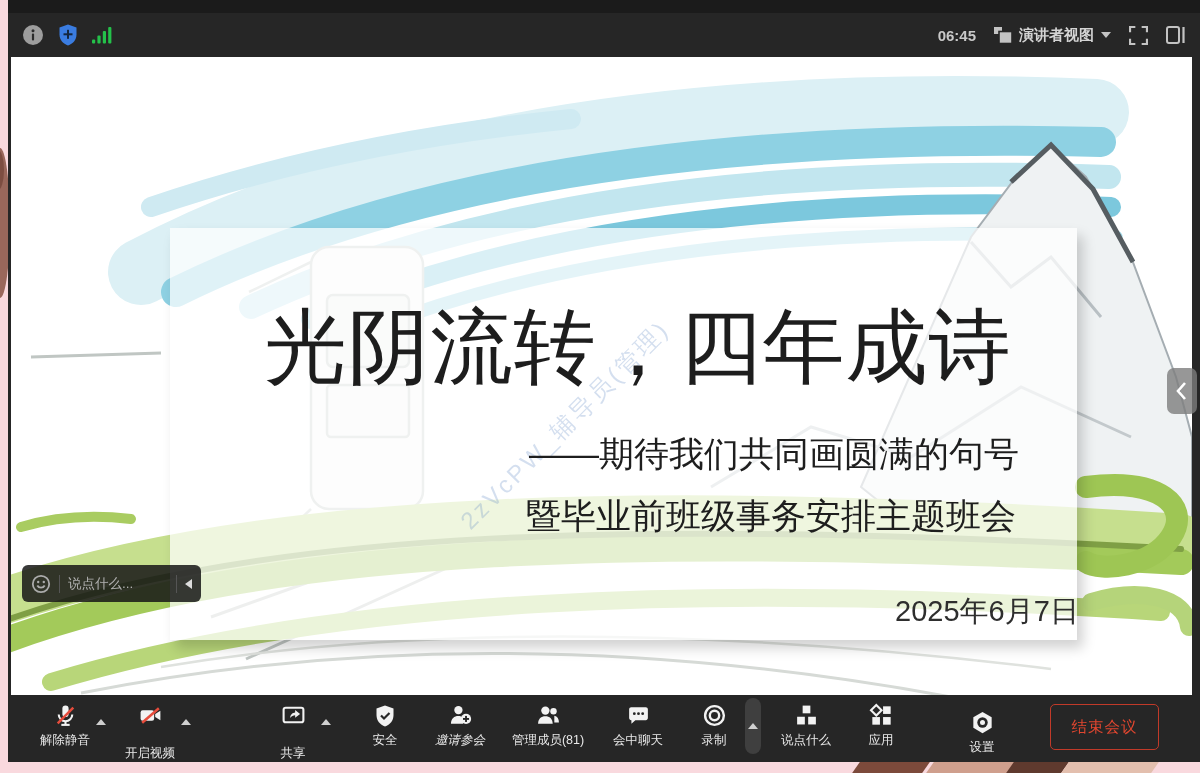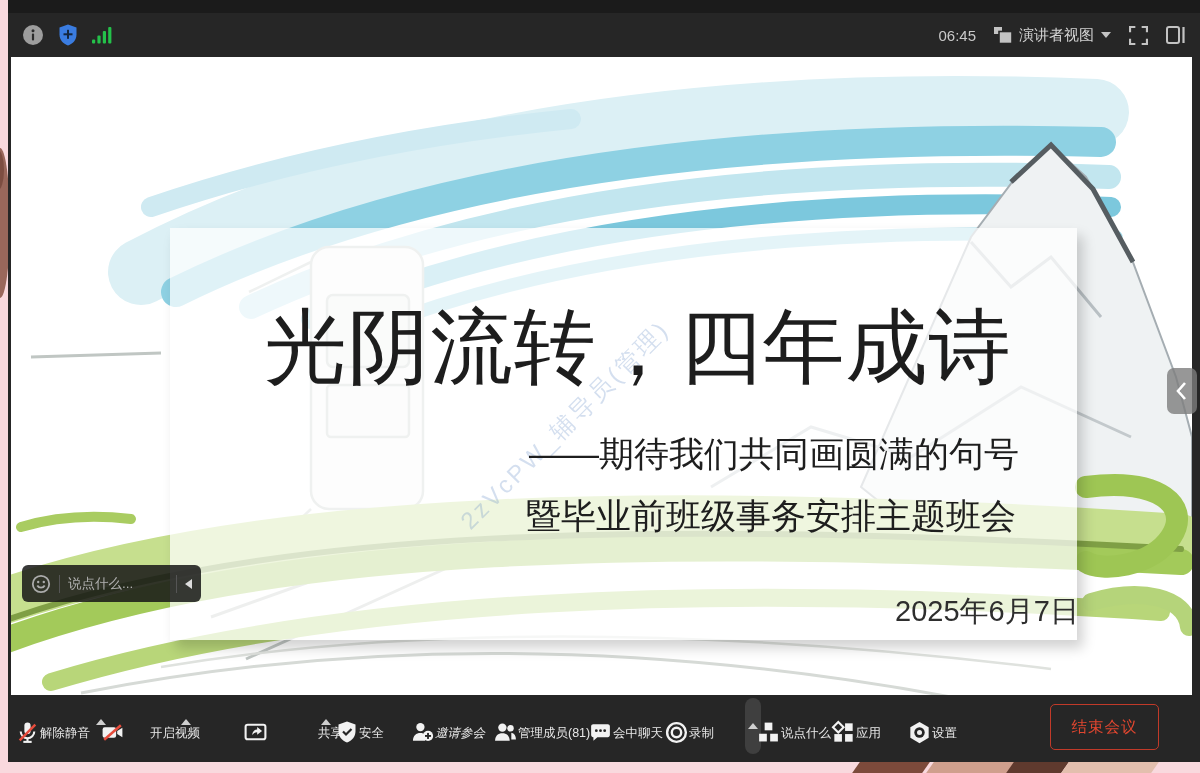--- a/index.html
+++ b/index.html
@@ -3,21 +3,21 @@
 <meta charset="utf-8">
 <style>
   html,body{margin:0;padding:0;}
   body{width:1200px;height:773px;overflow:hidden;position:relative;
        font-family:"Liberation Sans","DejaVu Sans",sans-serif;background:#f9d9de;}
   
   .wp-blob{position:absolute;background:#99675b;}
   
   #window{position:absolute;left:8px;top:0;width:1192px;height:762px;background:#262626;}
   #titlebar-sliver{position:absolute;left:0;top:0;width:1192px;height:13px;background:#1b1b1b;}
-  #topbar{position:absolute;left:0;top:13px;width:1192px;height:44px;display:flex;align-items:center;padding:0 14px;box-sizing:border-box;}
+  #topbar{position:absolute;left:0;top:13px;width:1192px;height:44px;display:flex;align-items:center;padding:0 14px;box-sizing:border-box;font-weight:bold;}
   .tb-left{display:flex;align-items:center;gap:14px;}
   .tb-spacer{flex:1;}
   .tb-right{display:flex;align-items:center;gap:18px;}
   .tb-time{color:#c9c9c9;font-size:15px;}
   .viewmode{display:flex;align-items:center;gap:7px;color:#d4d4d4;font-size:15px;cursor:default;}
   .chev-down{width:0;height:0;border-left:5px solid transparent;border-right:5px solid transparent;border-top:6px solid #c3c3c3;}
   
   #stage{position:absolute;left:3px;top:57px;width:1181px;height:638px;background:#ffffff;overflow:hidden;}
   #slide-box{position:absolute;left:159px;top:171px;width:907px;height:412px;background:rgba(255,255,255,0.72);box-shadow:6px 8px 12px rgba(0,0,0,0.18);}
   #watermark{position:absolute;left:554px;top:368px;transform:translate(-50%,-50%) rotate(-45deg);
@@ -33,21 +33,21 @@
            border-radius:6px;display:flex;align-items:center;padding:0 9px;box-sizing:border-box;gap:8px;}
   .chat-div{width:1px;height:18px;background:#555;}
   #chat-placeholder{color:#b0b0b0;font-size:13.5px;flex:1;}
   .tri-left{width:0;height:0;border-top:5px solid transparent;border-bottom:5px solid transparent;border-right:7px solid #dcdcdc;}
   
   #collapse-handle{position:absolute;left:1159px;top:368px;width:30px;height:46px;background:rgba(125,125,125,0.8);
                    border-radius:7px;display:flex;align-items:center;justify-content:center;z-index:5;}
   
   
   #toolbar{position:absolute;left:0;top:695px;width:1192px;height:67px;background:#262626;}
-  .tool-btn{position:absolute;top:0;height:67px;width:100px;display:flex;align-items:center;padding-top:7px;box-sizing:border-box;cursor:default;}
+  .tool-btn{position:absolute;top:0;height:67px;width:100px;display:flex;flex-direction:column;align-items:center;padding-top:7px;box-sizing:border-box;cursor:default;}
   .tool-btn .ticon{height:27px;display:flex;align-items:center;justify-content:center;}
   .tool-label{margin-top:3px;font-size:12.5px;color:#e8e8e8;white-space:nowrap;}
   .tri-up{position:absolute;top:24px;width:0;height:0;border-left:5px solid transparent;border-right:5px solid transparent;border-bottom:6px solid #cfcfcf;}
   #record-pill{position:absolute;left:737px;top:3px;width:16px;height:56px;background:#3f3f3f;border-radius:8px;display:flex;align-items:center;justify-content:center;}
   #record-pill .tri-up{position:static;}
   #end-meeting{position:absolute;left:1042px;top:9px;width:107px;height:44px;border:1.5px solid #c13a29;border-radius:5px;
                background:transparent;color:#e0462f;font-size:15.5px;display:flex;align-items:center;justify-content:center;
                font-family:inherit;letter-spacing:1px;cursor:default;}
 </style>
 </head>
@@ -303,21 +303,21 @@
         <svg width="25" height="25" viewBox="0 0 24 24">
             <rect x="3.4" y="3.4" width="7.2" height="7.2" transform="rotate(45 7 7)" fill="none" stroke="#f2f2f2" stroke-width="2"></rect>
             <rect x="13.5" y="3.2" width="7.3" height="7.3" fill="#f2f2f2"></rect>
             <rect x="3.2" y="13.5" width="7.3" height="7.3" fill="#f2f2f2"></rect>
             <rect x="13.5" y="13.5" width="7.3" height="7.3" fill="#f2f2f2"></rect>
           </svg>
       </span>
       <span class="tool-label">应用</span>
     </div>
 
-    <div class="tool-btn" style="left:899px;">
+    <div class="tool-btn" style="left:924px;justify-content:center;">
       <span class="ticon">
         <svg width="25" height="25" viewBox="0 0 24 24">
             <path d="M12 1.8 L20.8 6.9 V17.1 L12 22.2 L3.2 17.1 V6.9 Z" fill="#f2f2f2"></path>
             <circle cx="12" cy="12" r="5" fill="#262626"></circle>
             <circle cx="12" cy="12" r="2.4" fill="#f2f2f2"></circle>
           </svg>
       </span>
       <span class="tool-label">设置</span>
     </div>
 

